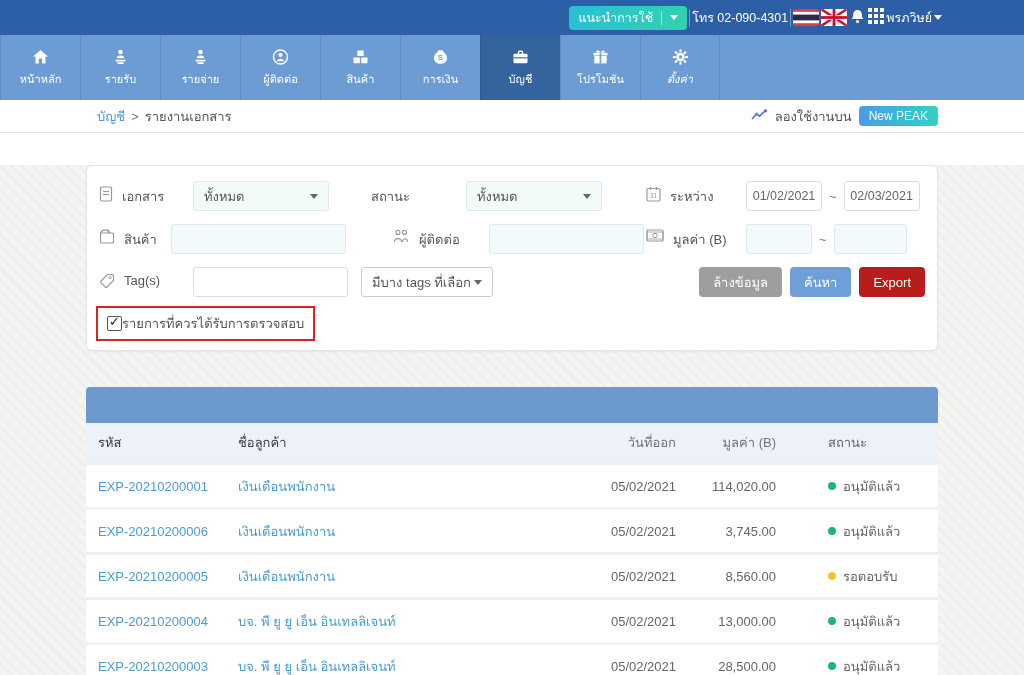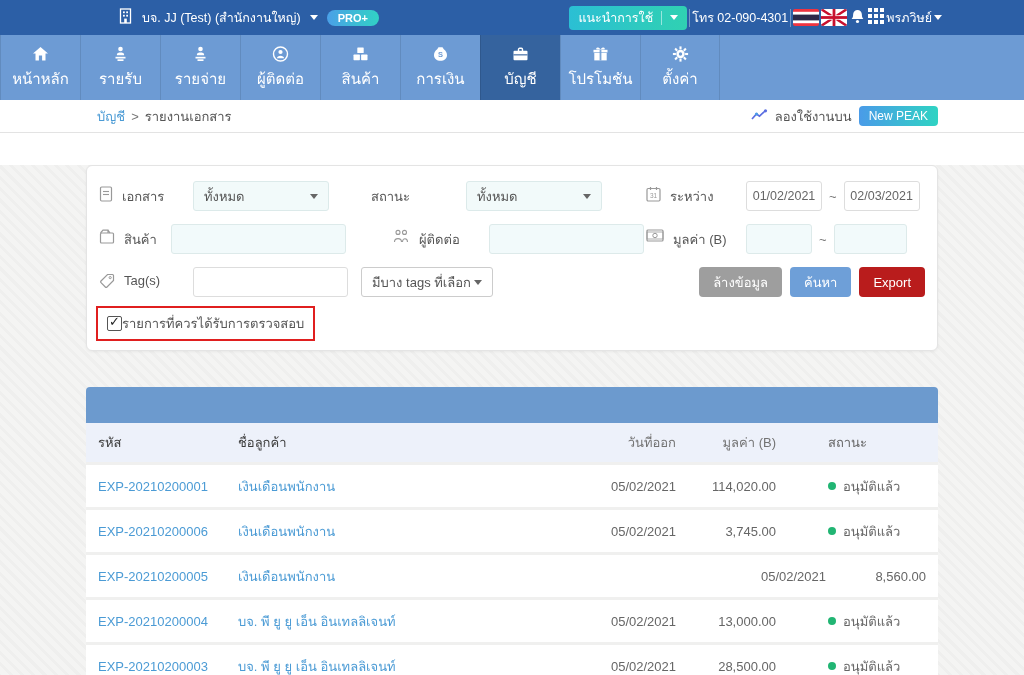--- a/index.html
+++ b/index.html
@@ -15,23 +15,23 @@
   .pro-badge { background:linear-gradient(90deg,#4aa0e8,#31d2c5); border-radius:9px; font-size:11px; font-weight:bold; padding:2px 11px; color:#fff; }
   .guide-btn { display:flex; align-items:center; gap:8px; background:linear-gradient(90deg,#2bbfd4,#30d1b2); border-radius:4px; height:24px; padding:0 9px; cursor:pointer; }
   .guide-btn .gdiv { width:1px; height:14px; background:rgba(255,255,255,.5); }
   .vdiv { width:1px; height:18px; background:rgba(255,255,255,.35); }
   .flag { width:26px; height:17px; border-radius:2px; overflow:hidden; display:block; }
 
   
   .navbar { height:65px; background:#6d9bd4; display:flex; align-items:stretch; }
   .logo { width:213px; display:flex; align-items:center; justify-content:center; color:#fff; font-size:29px; letter-spacing:6px; font-weight:400; padding-bottom:4px; }
   .nav-tab { width:80px; display:flex; flex-direction:column; align-items:center; justify-content:center; gap:4px; color:#fff; border-left:1px solid rgba(0,0,0,.10); cursor:pointer; }
-  .nav-tab:last-child { border-right:1px solid rgba(0,0,0,.10); }
+  .nav-tab:last-child { border-right:1px solid rgba(0,0,0,.10);font-style:italic; }
   .nav-tab.active { background:#35639e; }
-  .nav-tab .lbl { font-size:15px; white-space:nowrap; }
+  .nav-tab .lbl { font-size:11px; white-space:nowrap; }
   .nav-tab svg { display:block; }
 
   
   .crumbbar { height:33px; background:#fff; display:flex; align-items:center; padding:0 86px 0 97px; border-bottom:1px solid #e3e3e3; }
   .crumbbar a.bc { color:#4b9bd5; text-decoration:none; cursor:pointer; }
   .crumbbar .sep { margin:0 6px; color:#777; }
   .crumbbar .cur { color:#555; }
   .trynew { margin-left:auto; display:flex; align-items:center; gap:7px; }
   .newpeak-badge { background:linear-gradient(90deg,#4a9be8,#2fd3c3); color:#fff; border-radius:4px; padding:3px 10px; font-size:12px; cursor:pointer; }
 
@@ -77,35 +77,20 @@
   .dot { width:8px; height:8px; border-radius:50%; flex:0 0 auto; }
   .trow[data-status="green"] .dot { background:#21b573; }
   .trow[data-status="yellow"] .dot { background:#f2c330; }
 
   .icon-gray { color:#999; }
 </style>
 </head>
 <body>
 
 <div class="topbar">
-  <div class="left">
-    <span>
-      <svg width="15" height="16" viewBox="0 0 15 16">
-          <rect x="2.5" y="1" width="10" height="14" fill="none" stroke="#fff" stroke-width="1.3"></rect>
-          <rect x="5" y="3.4" width="1.8" height="1.8" fill="#fff"></rect>
-          <rect x="8.2" y="3.4" width="1.8" height="1.8" fill="#fff"></rect>
-          <rect x="5" y="6.8" width="1.8" height="1.8" fill="#fff"></rect>
-          <rect x="8.2" y="6.8" width="1.8" height="1.8" fill="#fff"></rect>
-          <rect x="6.2" y="10.6" width="2.6" height="4.4" fill="#fff"></rect>
-        </svg>
-    </span>
-    <span class="tb-text">บจ. JJ (Test) (สำนักงานใหญ่)</span>
-    <span class="chev"></span>
-    <span class="pro-badge">PRO+</span>
-  </div>
   <div class="right">
     <div class="guide-btn">
       <span class="tb-text">แนะนำการใช้</span>
       <span class="gdiv"></span>
       <span class="chev"></span>
     </div>
     <span class="vdiv"></span>
     <span class="tb-text">โทร 02-090-4301</span>
     <span class="vdiv"></span>
     <span class="flag">
@@ -405,20 +390,24 @@
           <span class="dot"></span>
           <span>อนุมัติแล้ว</span>
         </span>
     </div>
 
     <div class="trow" data-status="yellow">
       <span class="col-code"><a class="cell-link">EXP-20210200005</a></span>
       <span class="col-customer"><a class="cell-link">เงินเดือนพนักงาน</a></span>
       <span class="col-date">05/02/2021</span>
       <span class="col-value">8,560.00</span>
+      <span class="col-status">
+          <span class="dot"></span>
+          <span>รอตอบรับ</span>
+        </span>
     </div>
 
     <div class="trow" data-status="green">
       <span class="col-code"><a class="cell-link">EXP-20210200004</a></span>
       <span class="col-customer"><a class="cell-link">บจ. พี ยู ยู เอ็น อินเทลลิเจนท์</a></span>
       <span class="col-date">05/02/2021</span>
       <span class="col-value">13,000.00</span>
       <span class="col-status">
           <span class="dot"></span>
           <span>อนุมัติแล้ว</span>

